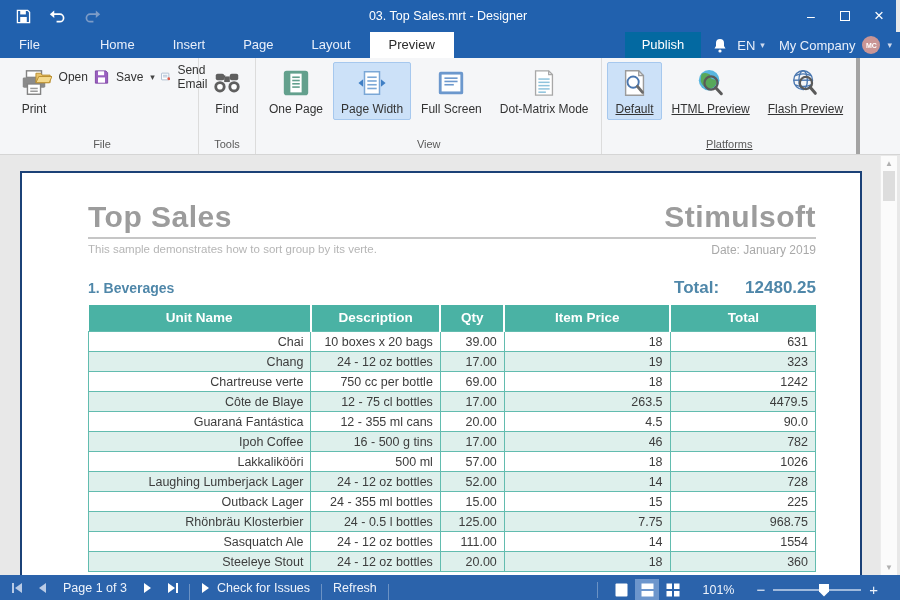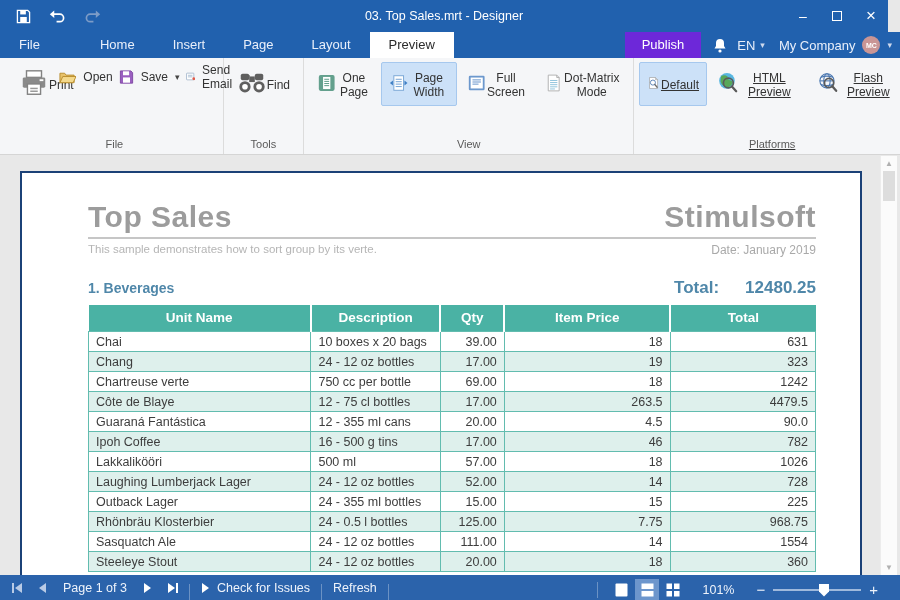--- a/index.html
+++ b/index.html
@@ -4,21 +4,21 @@
 <style>
   * { margin:0; padding:0; box-sizing:border-box; }
   html,body { width:900px; height:600px; }
   body {
     position:relative; overflow:hidden;
     font-family:"Liberation Sans", sans-serif;
     background:#e8e8e8;
   }
   
   .titlebar {
-    position:absolute; top:0; left:0; right:12px; height:32px;
+    position:absolute; top:0; left:0; right:4px; height:32px;
     background:#2161ae; display:flex; align-items:center; color:#fff;
   }
   .tb-icons { display:flex; align-items:center; gap:18px; margin-left:16px; }
   .tb-icons svg { display:block; }
   .tb-title {
     position:absolute; left:50%; transform:translateX(-50%);
     font-size:12.5px; color:#fff; white-space:nowrap;
   }
   .tb-controls { margin-left:auto; display:flex; height:100%; }
   .tb-ctl {
@@ -28,41 +28,41 @@
   .maxbox { width:10px; height:10px; border:1.5px solid #fff; display:inline-block; }
   
   .tabrow {
     position:absolute; top:32px; left:0; right:0; height:26px;
     background:#2161ae; display:flex; align-items:stretch;
     color:#e9effa; font-size:13px;
   }
   .tab { padding:0 19px; line-height:26px; white-space:nowrap; }
   .tab.active { background:#fff; color:#2b2b2b; }
   .tab-right { margin-left:auto; display:flex; align-items:center; padding-right:8px; }
-  .publish { background:#6d28d9; color:#fff; line-height:26px; padding:0 17px; }
+  .publish { background:#0369a1; color:#fff; line-height:26px; padding:0 17px; }
   .bell { margin:0 10px 0 12px; display:flex; align-items:center; }
   .lang { display:flex; align-items:center; gap:5px; margin-right:14px; }
   .chev { font-size:9px; color:#cdd9ec; }
   .account { display:flex; align-items:center; gap:7px; }
   .avatar {
     width:18px; height:18px; border-radius:50%; background:#c99595;
     color:#fff; font-size:7px; font-weight:bold;
     display:flex; align-items:center; justify-content:center;
   }
   
   .ribbon {
     position:absolute; top:58px; left:0; right:0; height:97px;
     background:#f5f6f8; border-bottom:1px solid #d5d5d5;
     display:flex; color:#333;
   }
   .rgroup { position:relative; display:flex; flex-direction:column; border-right:1px solid #dcdcdc; padding:4px 4px 0 4px; }
   .rg-content { display:flex; flex:1; align-items:flex-start; }
   .rg-label { text-align:center; font-size:11px; color:#5a5a5a; padding:2px 0 4px 0; }
   .bigbtn {
-    display:flex; flex-direction:row; align-items:center;
+    display:flex; flex-direction:column; align-items:center;
     padding:5px 7px 2px 7px; margin:0 1px; border:1px solid transparent; border-radius:2px;
     font-size:12px; text-align:center; line-height:1.15; min-width:46px;
   }
   .bigbtn svg { margin-bottom:5px; }
   .bigbtn.hl { background:#cce1f8; border-color:#a6c8ee; }
   .smallcol { display:flex; flex-direction:row; justify-content:center; margin-left:8px; width:128px; padding-top:3px; }
   .smallbtn { display:flex; align-items:center; gap:7px; height:23px; font-size:12px; padding:0 3px; }
   .dd { margin-left:auto; font-size:9px; color:#444; }
   
   .canvas { position:absolute; top:156px; bottom:25px; left:0; right:0; background:#e8e8e8; overflow:hidden; }
@@ -77,21 +77,21 @@
   .sectionrow { display:flex; justify-content:space-between; align-items:baseline; margin-top:21px; }
   .sectionrow .gname { font-size:14px; font-weight:bold; color:#4f87a9; }
   .totalwrap { display:flex; gap:26px; font-size:17px; font-weight:bold; color:#4f87a9; }
   
   table.report { width:100%; border-collapse:collapse; margin-top:7px; font-size:12.5px; color:#3d3d3d; table-layout:fixed; }
   table.report th {
     background:#4ab2a4; color:#fff; font-size:13.5px; font-weight:bold;
     height:27px; border-right:2px solid #fff;
   }
   table.report th:last-child { border-right:none; }
-  table.report td { border:1px solid #62bcaf; height:20px; padding:0 7px; overflow:hidden; white-space:nowrap; }
+  table.report td { border:1px solid #62bcaf; height:20px; padding:0 7px; overflow:hidden; white-space:nowrap;text-align:right; }
   table.report td:nth-child(3),
   table.report td:nth-child(4),
   table.report td:nth-child(5) { text-align:right; }
   table.report tr:nth-child(even) td { background:#def0ec; }
   col.c1 { width:30.6%; } col.c2 { width:17.8%; } col.c3 { width:8.8%; }
   col.c4 { width:22.8%; } col.c5 { width:20%; }
   
   .vscroll { position:absolute; top:0; bottom:0; right:3px; width:17px; background:#fbfbfb; border-left:1px solid #ececec; }
   .sb-arrow { position:absolute; left:0; right:0; text-align:center; color:#b0b0b0; font-size:8px; }
   .sb-up { top:3px; } .sb-down { bottom:3px; }

